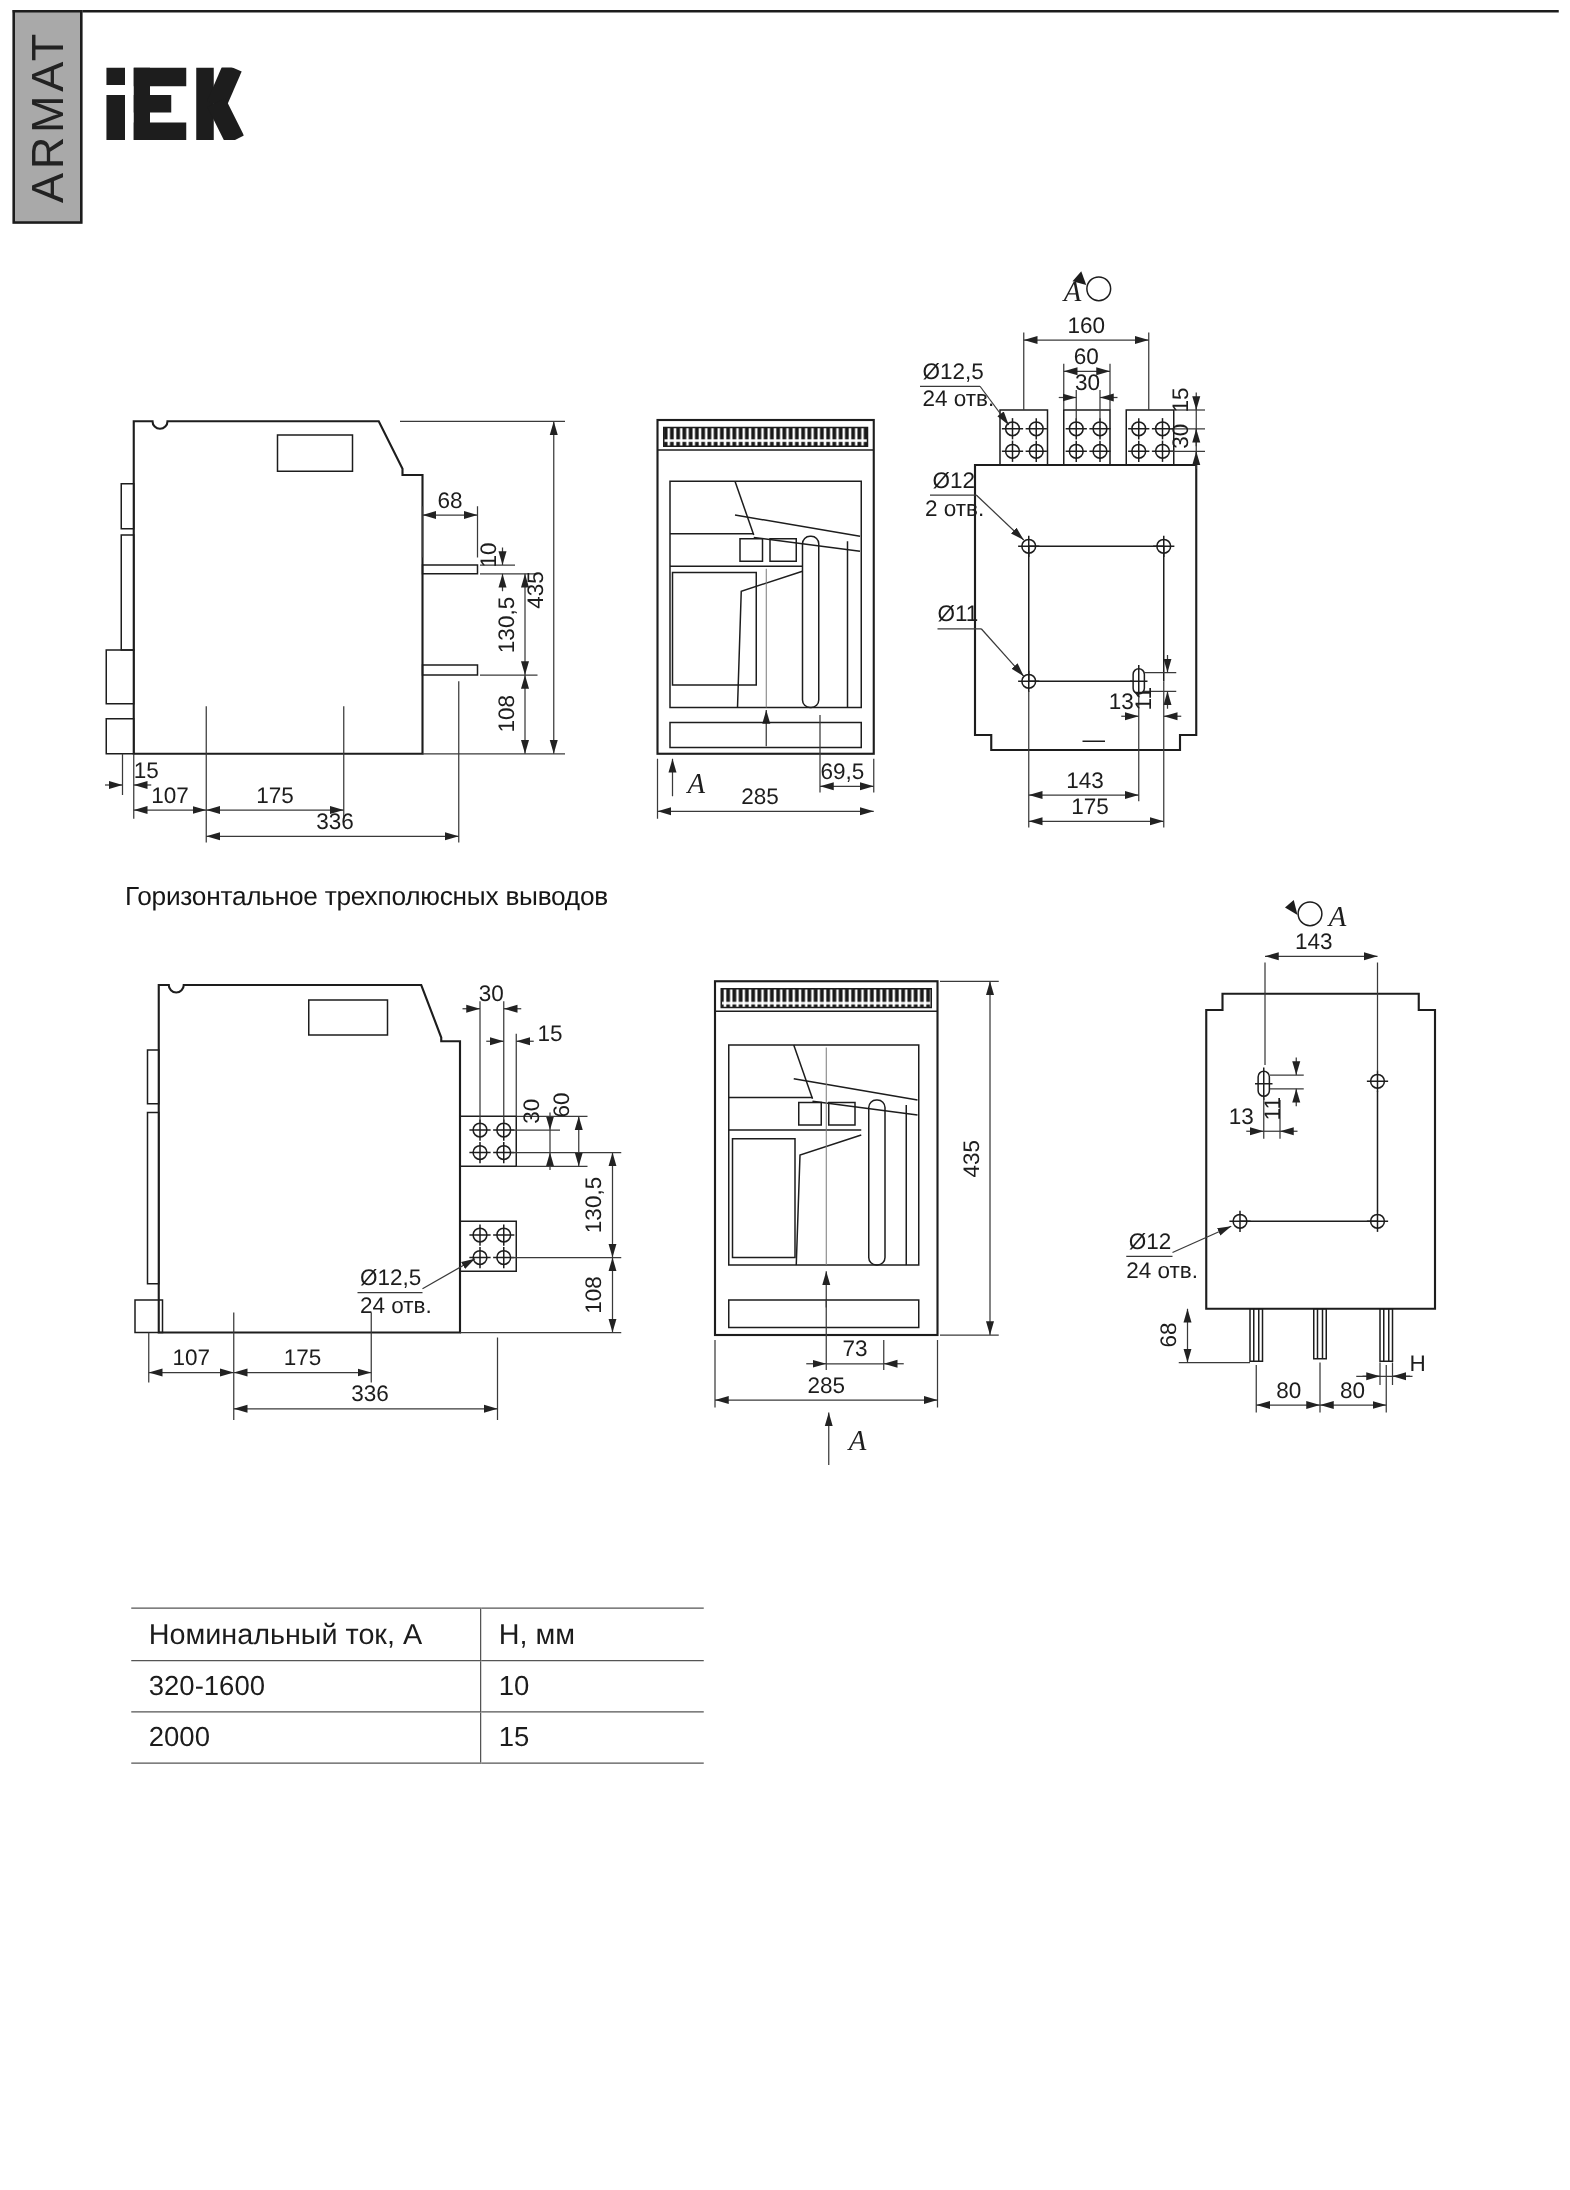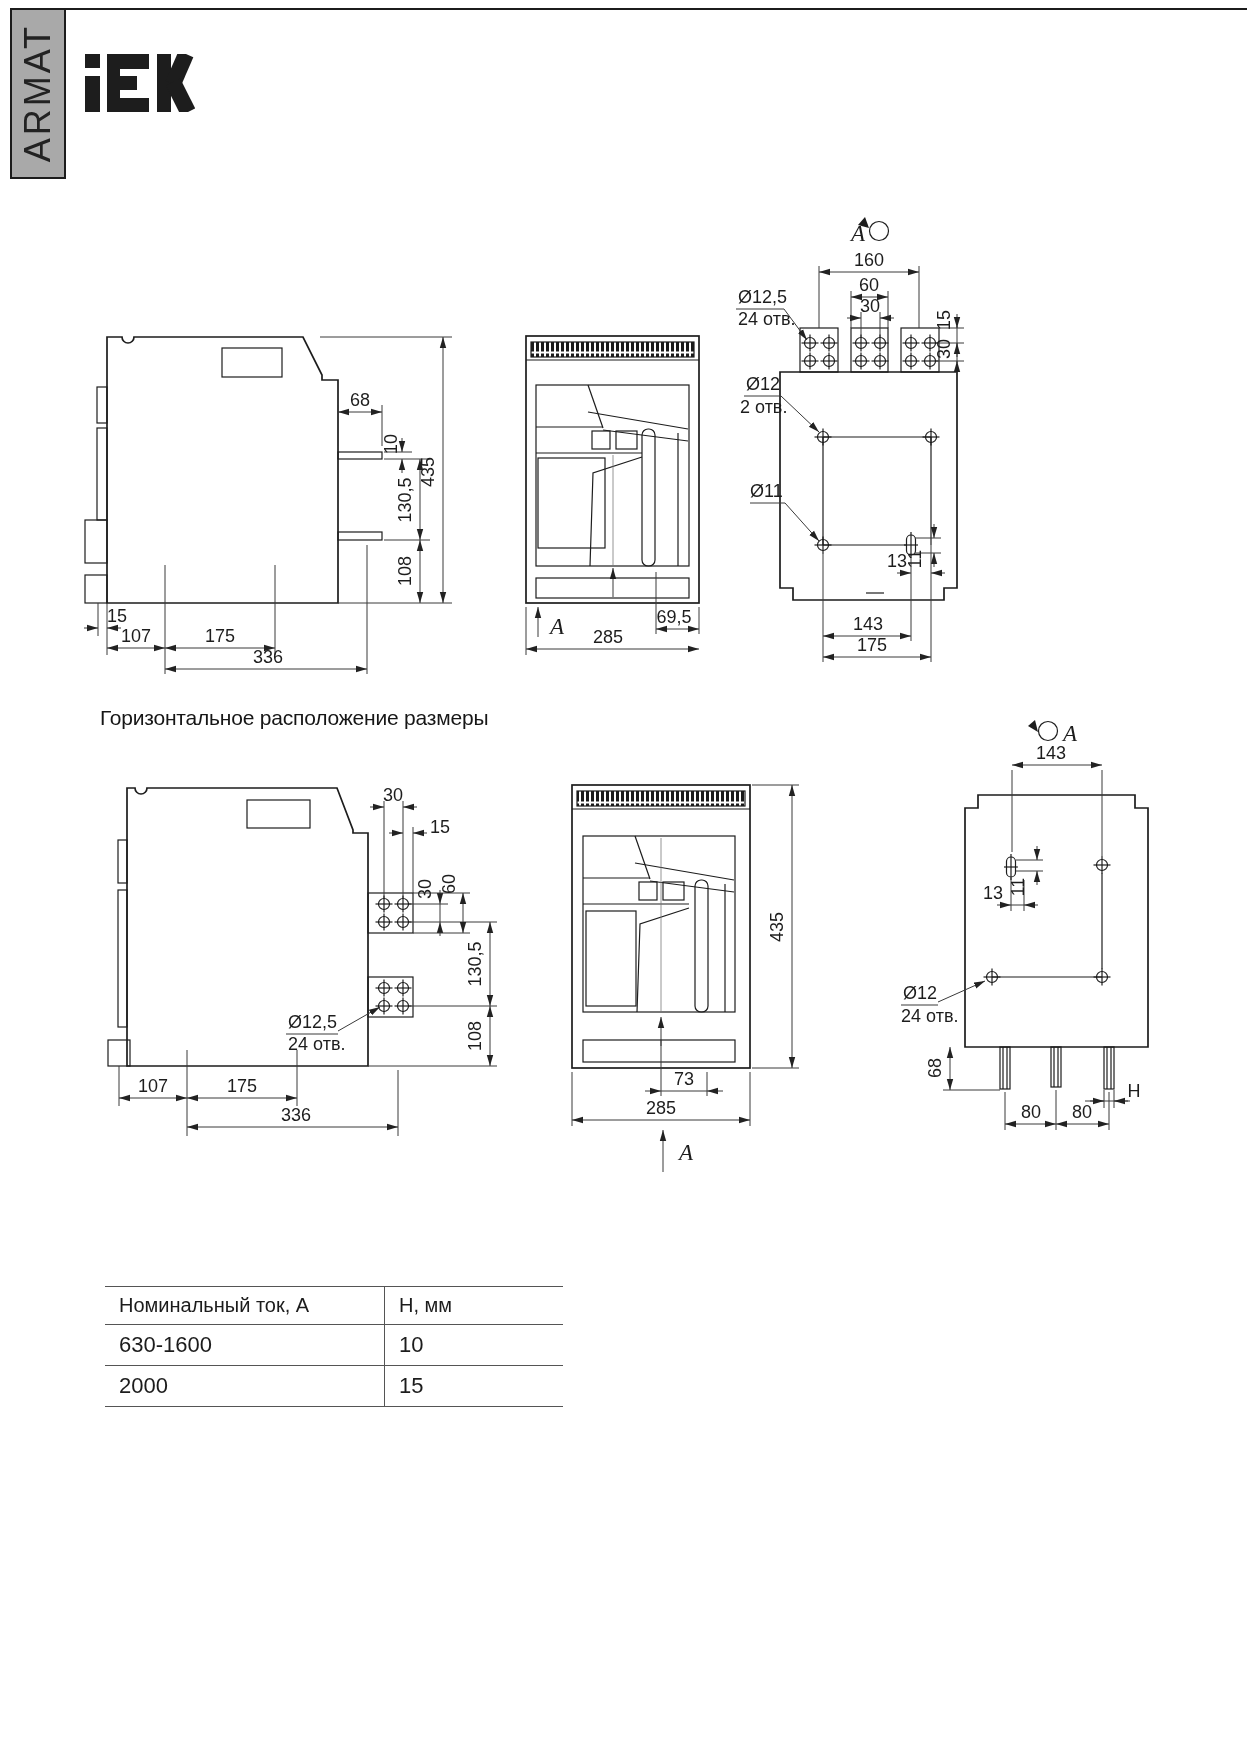--- a/index.html
+++ b/index.html
@@ -10,21 +10,21 @@
          border:2px solid #1c1c1c;display:flex;align-items:center;justify-content:center;}
   #armat span{writing-mode:vertical-rl;transform:rotate(180deg);font-size:36px;
               letter-spacing:3px;color:#222;}
   #logo{position:absolute;left:85px;top:54px;}
   .seclabel{position:absolute;left:100px;font-size:21px;letter-spacing:-0.2px;color:#161616;}
   #seclabel-h{top:706px;}
   #seclabel-v{top:1202px;}
   #caption{position:absolute;left:95px;top:1452px;font-size:22.5px;letter-spacing:-0.3px;color:#000;}
   table.spec{position:absolute;left:105px;top:1286px;width:458px;border-collapse:collapse;
              font-size:22px;color:#1c1c1c;}
-  table.spec th{font-weight:normal;font-size:20px;}
+  table.spec th{font-weight:normal;font-size:23px;}
   table.spec th,table.spec td{border-top:1.5px solid #555;text-align:left;
              padding:7px 0 7px 14px;}
   table.spec tr.last th,table.spec tr.last td{border-bottom:1.5px solid #555;}
   table.spec .c1{width:265px;}
   table.spec .c2{border-left:1.4px solid #555;}
   svg#draw{position:absolute;left:0;top:0;}
   .o{fill:none;stroke:#1d1d1d;stroke-width:1.7;stroke-linejoin:miter;}
   .i{fill:none;stroke:#1d1d1d;stroke-width:1.2;}
   .d{fill:none;stroke:#3a3a3a;stroke-width:1;}
   .t{fill:none;stroke:#7a7a7a;stroke-width:0.8;}
@@ -400,30 +400,30 @@
       <text class="dt" x="993" y="899">13</text>
       <text class="lb" x="903" y="999">Ø12</text>
       <text class="lb" x="901" y="1022">24 отв.</text>
       <text class="dt" transform="translate(941 1068) rotate(-90)">68</text>
       <text class="dt" x="1031" y="1118">80</text>
       <text class="dt" x="1082" y="1118">80</text>
       <text class="dt" x="1134" y="1097">H</text>
     </g>
   </svg>
 
-  <div class="seclabel" id="seclabel-h">Горизонтальное расположение размеры</div>
+  <div class="seclabel" id="seclabel-h">Горизонтальное трехполюсных выводов</div>
 
   <table class="spec">
     <tbody>
         <tr>
       <th class="c1">Номинальный ток, А</th>
       <th class="c2">Н, мм</th>
     </tr>
     <tr>
-      <td class="c1">630-1600</td>
+      <td class="c1">320-1600</td>
       <td class="c2">10</td>
     </tr>
     <tr class="last">
       <td class="c1">2000</td>
       <td class="c2">15</td>
     </tr>
   </tbody>
     </table>
 
 

